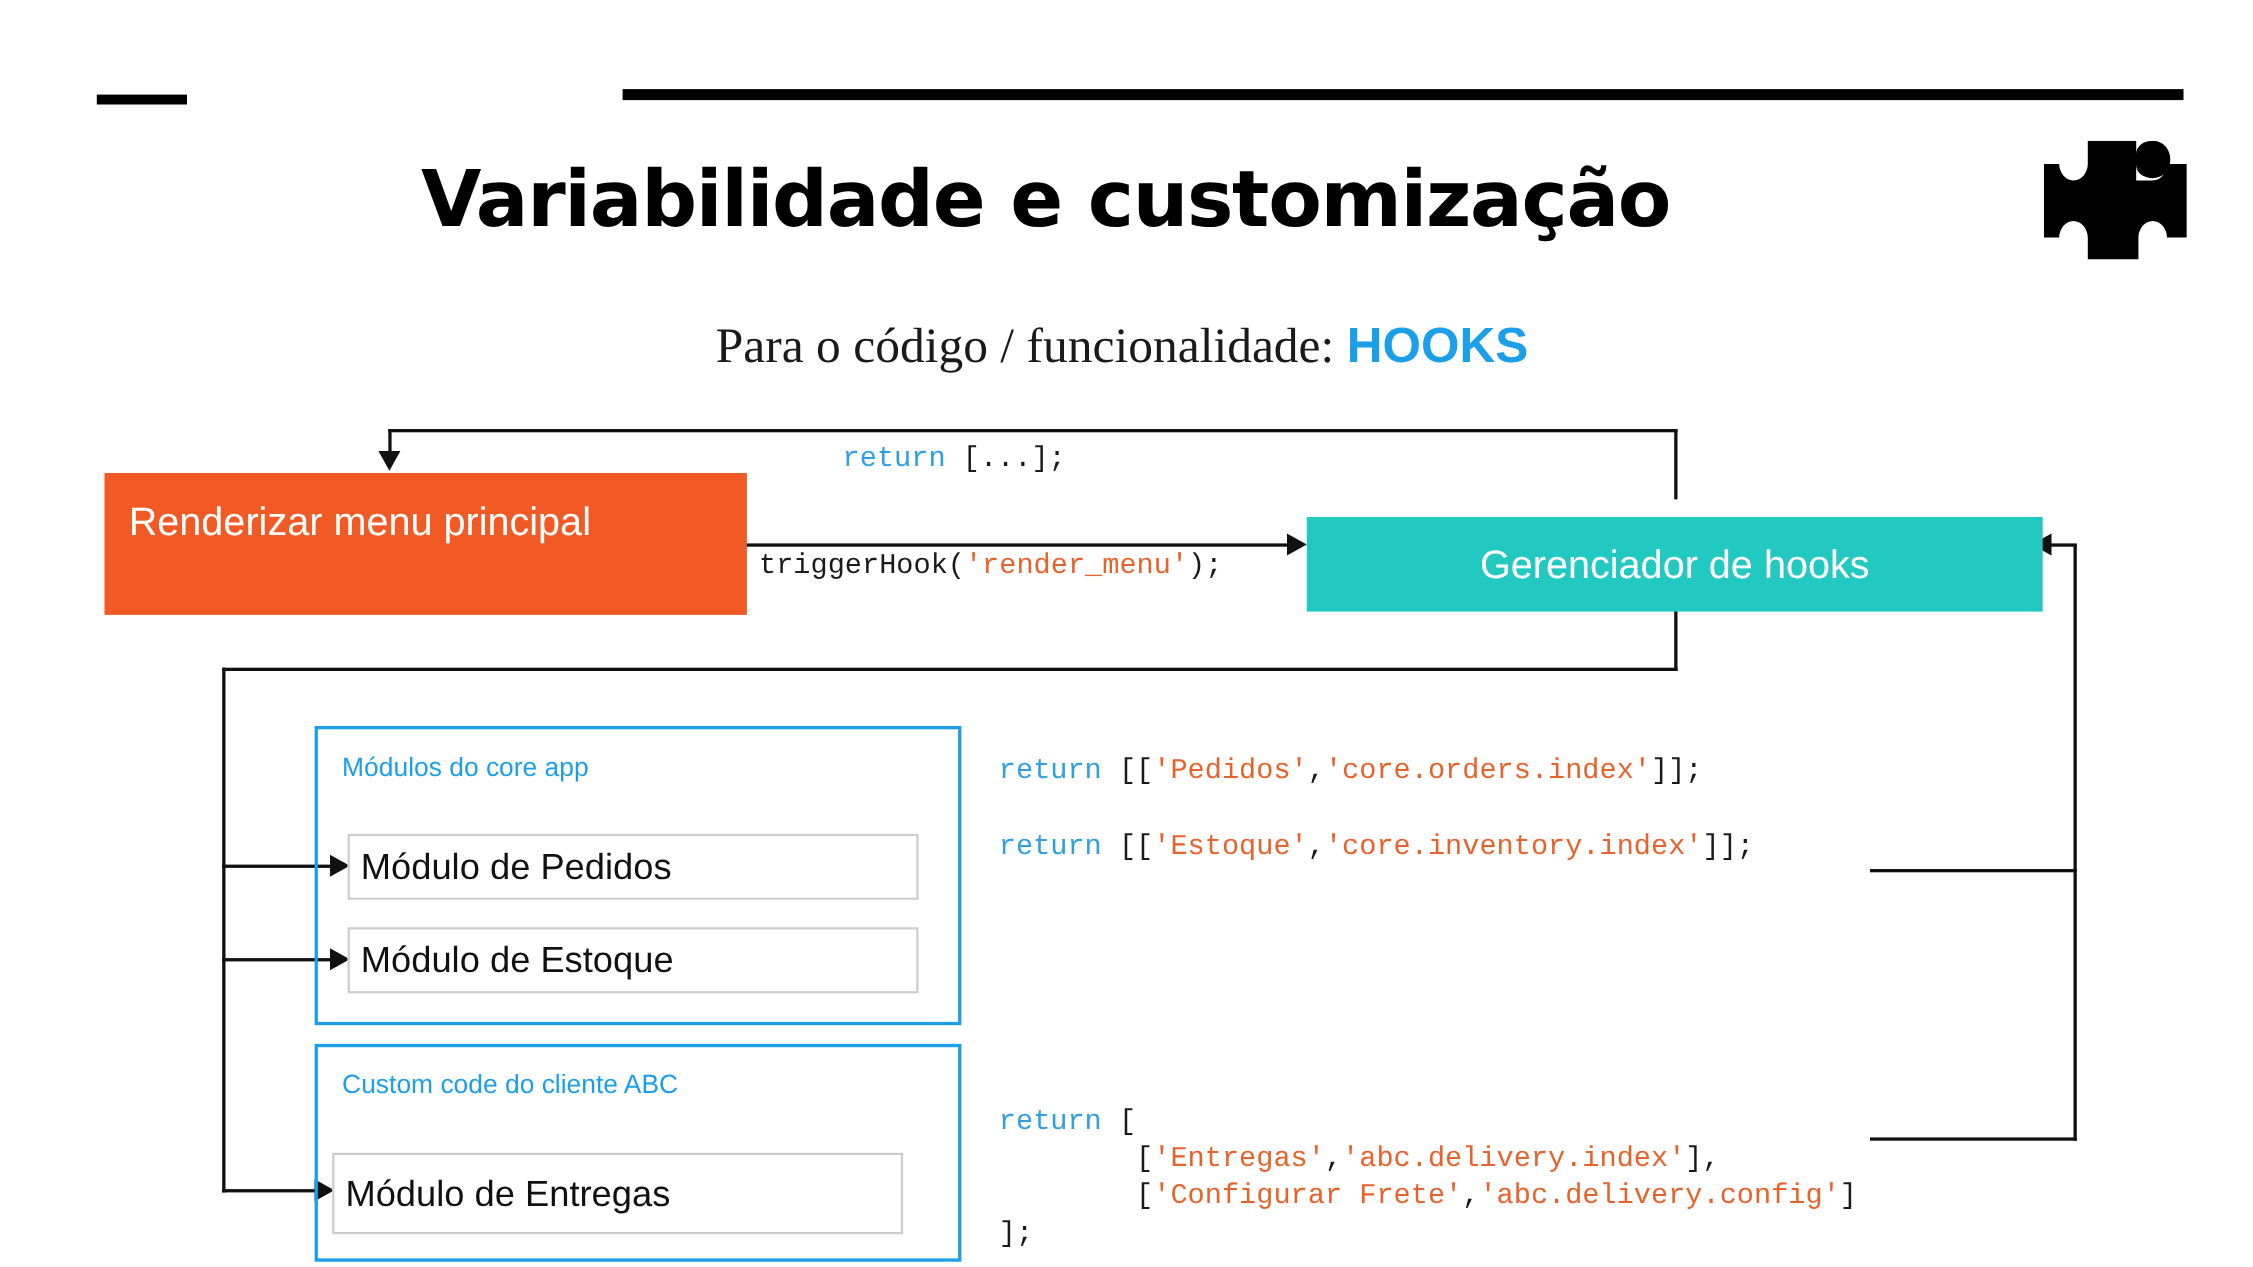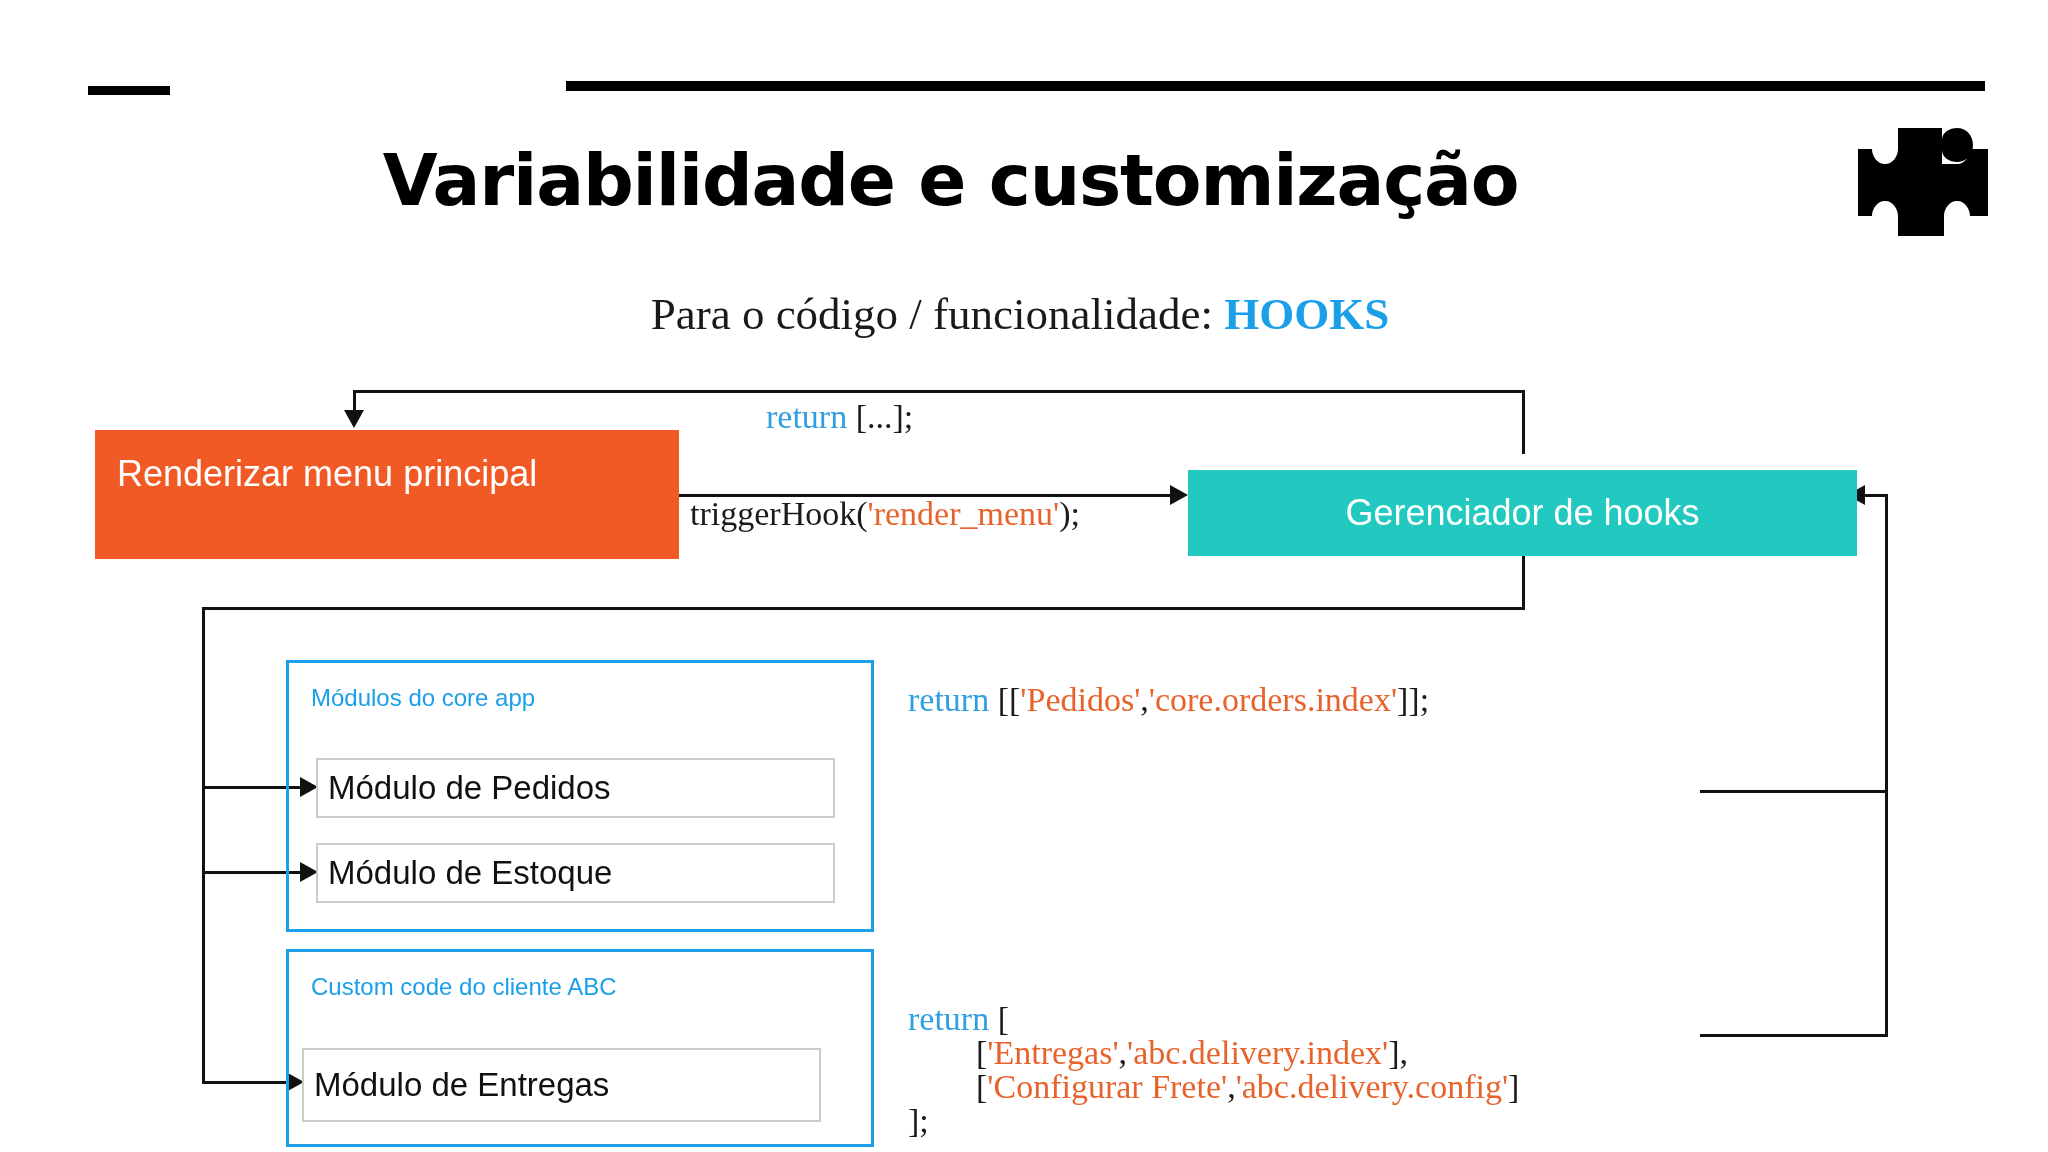--- a/index.html
+++ b/index.html
@@ -56,21 +56,21 @@
     top: 286px;
     width: 2040px;
     text-align: center;
     font-family: "Liberation Serif", serif;
     font-size: 45px;
     line-height: 56px;
     color: #1a1a1a;
     white-space: nowrap;
   }
   .slide-subtitle .hooks {
-    font-family: Liberation Serif, serif;
+    font-family: Liberation Sans, sans-serif;
     font-weight: bold;
     color: #1a9fe8;
   }
 
   
   .puzzle-icon {
     position: absolute;
     left: 1858px;
     top: 128px;
     width: 130px;
@@ -139,22 +139,22 @@
     display: flex;
     align-items: center;
   }
   #mod-pedidos  { left: 316px; top: 758px;  width: 519px; height: 60px; }
   #mod-estoque  { left: 316px; top: 843px;  width: 519px; height: 60px; }
   #mod-entregas { left: 302px; top: 1048px; width: 519px; height: 74px; }
 
   
   .code {
     position: absolute;
-    font-family: Liberation Serif, serif;
-    font-size: 34px;
+    font-family: Liberation Mono, monospace;
+    font-size: 26px;
     line-height: 34px;
     color: #1a1a1a;
     white-space: pre;
   }
   .kw  { color: #2f9fe0; }
   .str { color: #e8622b; }
 
   #code-return-top   { left: 766px;  top: 400px; }
   #code-triggerhook  { left: 690px;  top: 497px; }
   #code-orders       { left: 908px;  top: 683px; }
@@ -266,19 +266,20 @@
     <div class="group-title">Custom code do cliente ABC</div>
   </div>
   <div class="module-box" id="mod-entregas">Módulo de Entregas</div>
 
   <div class="code" id="code-return-top"><span class="kw">return</span><span> [...];</span></div>
 
   <div class="code" id="code-triggerhook"><span>triggerHook(</span><span class="str">'render_menu'</span><span>);</span></div>
 
   <div class="code" id="code-orders"><span class="kw">return</span><span> [[</span><span class="str">'Pedidos'</span><span>,</span><span class="str">'core.orders.index'</span><span>]];</span></div>
 
+  <div class="code" id="code-inventory"><span class="kw">return</span><span> [[</span><span class="str">'Estoque'</span><span>,</span><span class="str">'core.inventory.index'</span><span>]];</span></div>
 
   <div class="code" id="code-delivery"><span class="kw">return</span><span> [</span>
 <span>        [</span><span class="str">'Entregas'</span><span>,</span><span class="str">'abc.delivery.index'</span><span>],</span>
 <span>        [</span><span class="str">'Configurar Frete'</span><span>,</span><span class="str">'abc.delivery.config'</span><span>]</span>
 <span>];</span></div>
 
 </div>
 
 </body></html>

